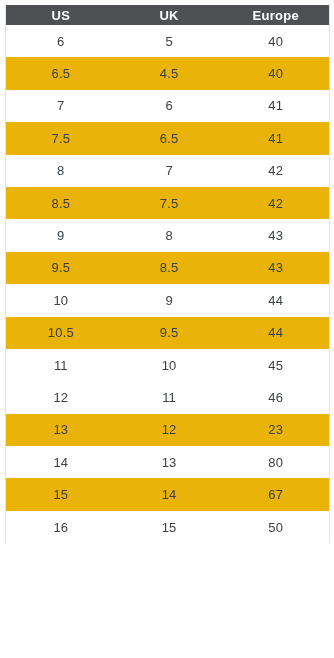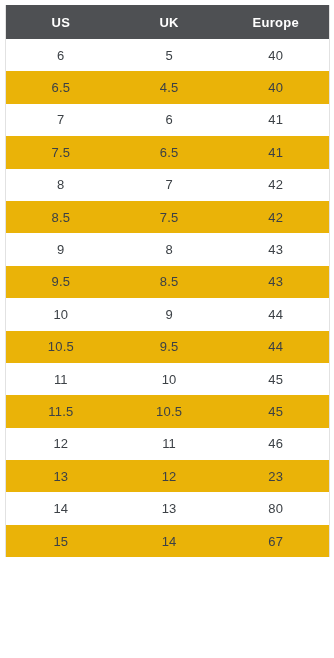--- a/index.html
+++ b/index.html
@@ -27,21 +27,21 @@
     table-layout: fixed;
     border-left: 1px solid #e2e2e2;
     border-right: 1px solid #e2e2e2;
   }
   table.size-table thead th {
     background: #4e5053;
     color: #ffffff;
     font-size: 13px;
     font-weight: bold;
     letter-spacing: 0.3px;
-    height: 34px;
+    height: 20px;
     padding: 0;
     text-align: center;
     vertical-align: middle;
     border: none;
   }
   table.size-table tbody td {
     height: 32.4px;
     padding: 0;
     text-align: center;
     vertical-align: middle;
@@ -128,40 +128,40 @@
         <tr class="row-even">
           <td>10.5</td>
           <td>9.5</td>
           <td>44</td>
         </tr>
         <tr class="row-odd">
           <td>11</td>
           <td>10</td>
           <td>45</td>
         </tr>
-        <tr class="row-even">
-          <td>11.5</td>
-          <td>10.5</td>
-          <td>45</td>
-        </tr>
         <tr class="row-odd">
           <td>12</td>
           <td>11</td>
           <td>46</td>
         </tr>
         <tr class="row-even">
           <td>13</td>
           <td>12</td>
           <td>23</td>
         </tr>
         <tr class="row-odd">
           <td>14</td>
           <td>13</td>
           <td>80</td>
         </tr>
         <tr class="row-even">
           <td>15</td>
           <td>14</td>
           <td>67</td>
         </tr>
+        <tr class="row-odd">
+          <td>16</td>
+          <td>15</td>
+          <td>50</td>
+        </tr>
       </tbody>
   </table>
 </div>
 
 </body></html>

